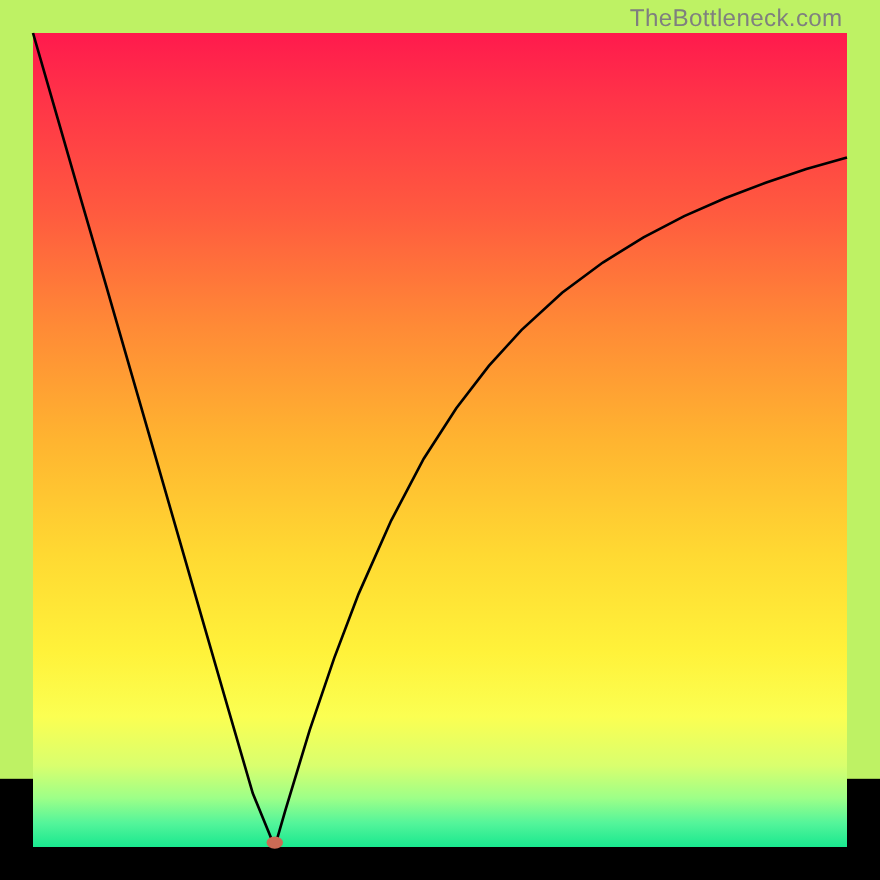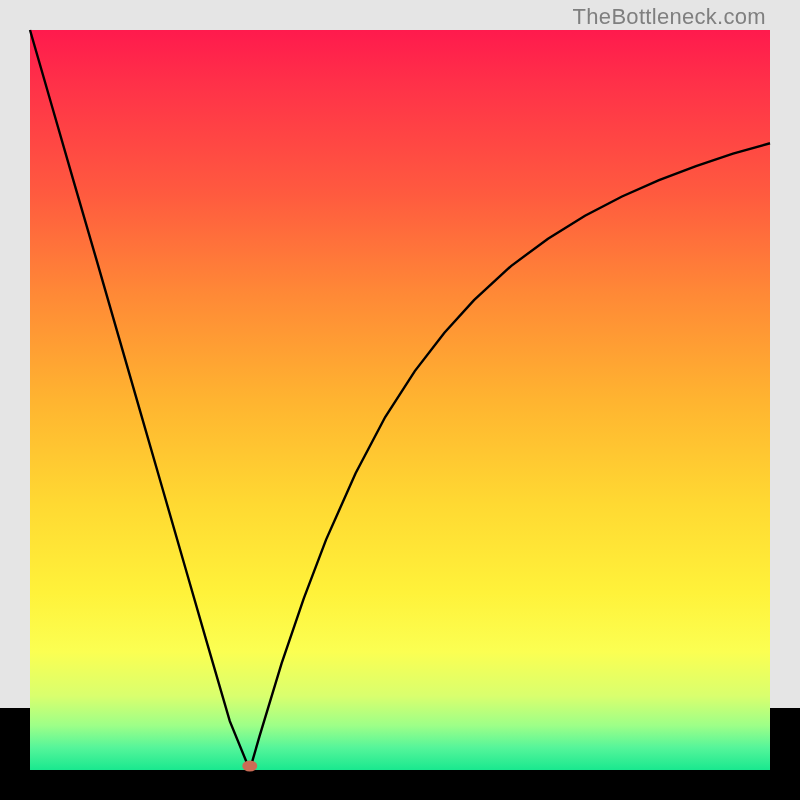--- a/index.html
+++ b/index.html
@@ -10,21 +10,21 @@
     background: #000;
     overflow: hidden;
     font-family: Arial, Helvetica, sans-serif;
   }
   .frame {
     position: absolute;
     top: 0;
     left: 0;
     width: 800px;
     height: 708px;
-    background: #e5e5e5;
+    background: #bef264;
   }
   .plot-area {
     position: absolute;
     top: 30px;
     left: 30px;
     width: 740px;
     height: 740px;
     background: linear-gradient(to bottom,
       #ff1a4d 0%,
       #ff3348 8%,

